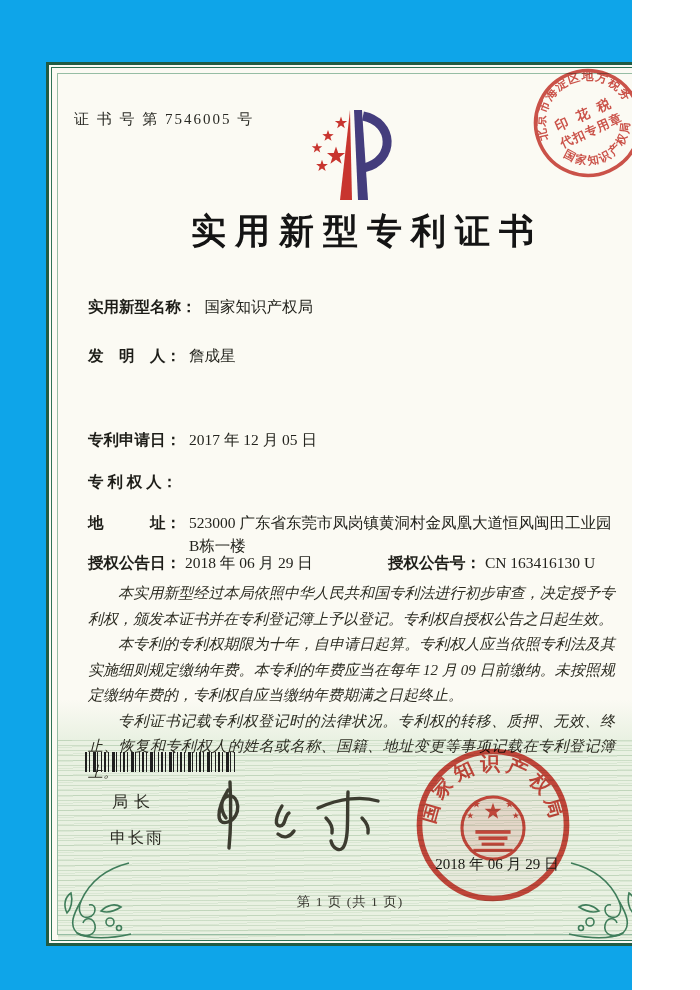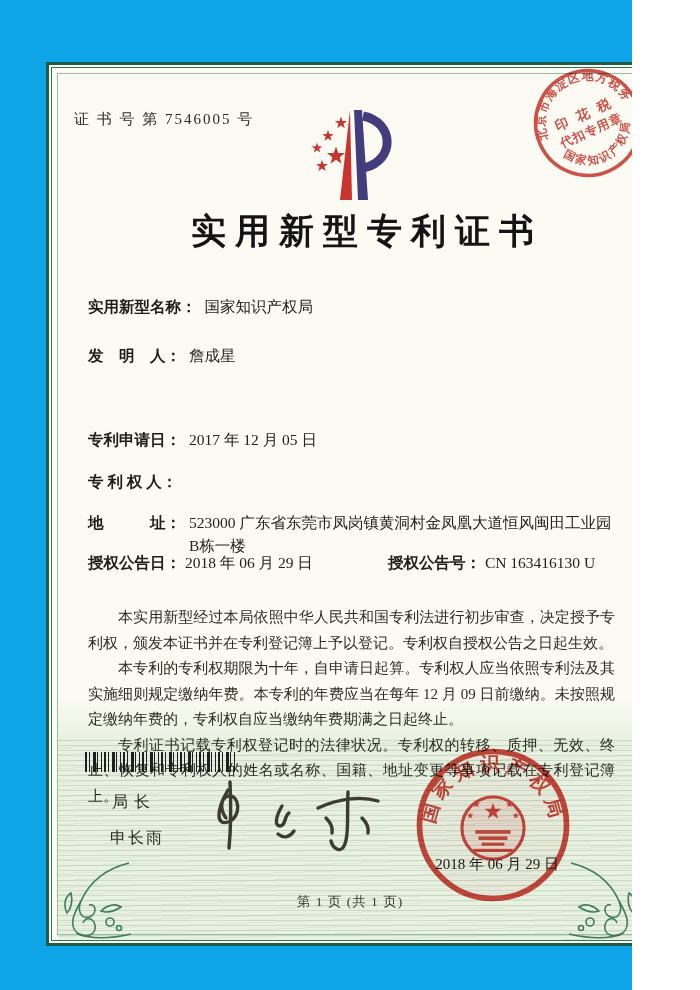--- a/index.html
+++ b/index.html
@@ -30,21 +30,21 @@
   .title{left:17px;top:208px;width:700px;text-align:center;font-size:35px;font-weight:600;letter-spacing:9px;color:#141414;}
   
   .field{left:88px;width:530px;display:flex;align-items:flex-start;font-size:15.5px;line-height:23px;}
   .flabel{font-weight:700;white-space:nowrap;color:#1d1d18;}
   .fvalue{margin-left:8px;color:#24241e;}
   .addr .fvalue{width:428px;}
   .grant-row{left:0;top:553px;width:700px;font-size:15.5px;}
   .grant-left{position:absolute;left:88px;white-space:nowrap;}
   .grant-right{position:absolute;left:388px;white-space:nowrap;}
   
-  .paras{left:88px;top:581px;width:527px;font-size:15px;line-height:25.5px;color:#2c2c22;text-align:justify;margin-top:24px;}
+  .paras{left:88px;top:581px;width:527px;font-size:15px;line-height:25.5px;color:#2c2c22;font-style:italic;text-align:justify;}
   .paras p{margin:0;text-indent:2em;}
   
   .barcode{left:85px;top:752px;width:152px;height:20px;
     background:repeating-linear-gradient(90deg,
       #1f1f1f 0 2px, transparent 2px 4px,
       #1f1f1f 4px 5px, transparent 5px 8px,
       #1f1f1f 8px 11px, transparent 11px 12px,
       #1f1f1f 12px 13px, transparent 13px 16px,
       #1f1f1f 16px 17px, transparent 17px 19px);}
   

